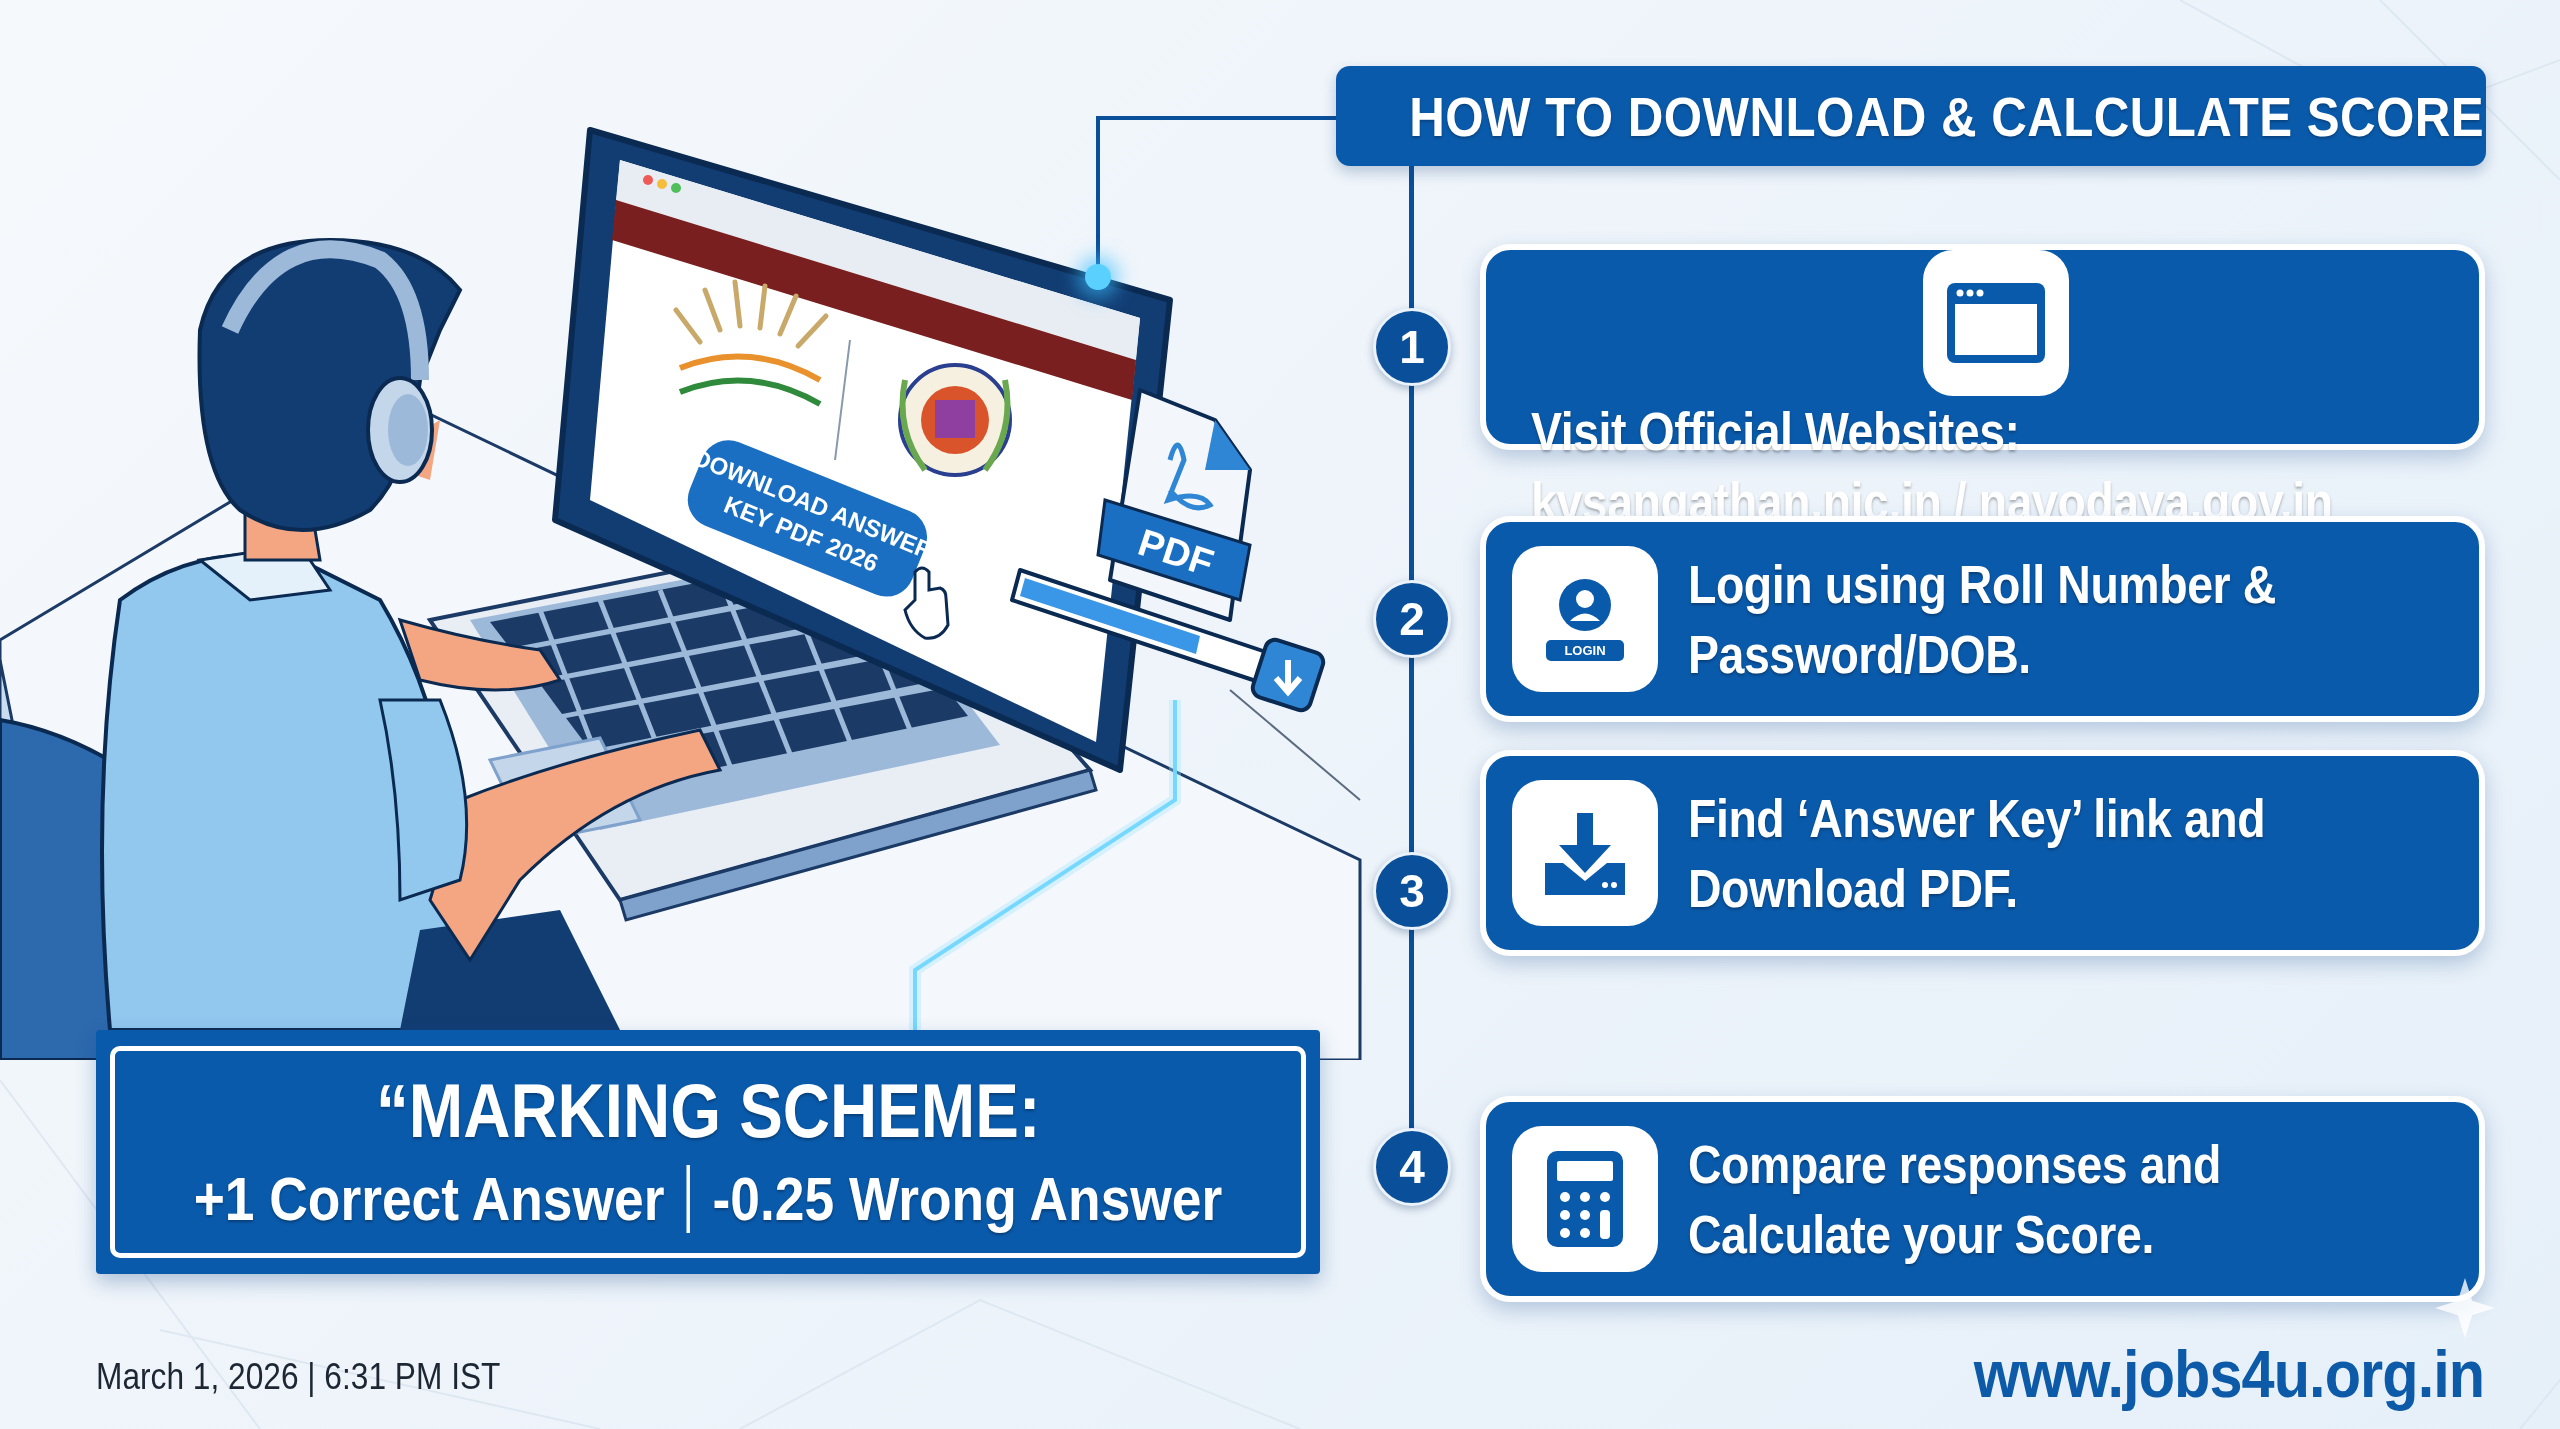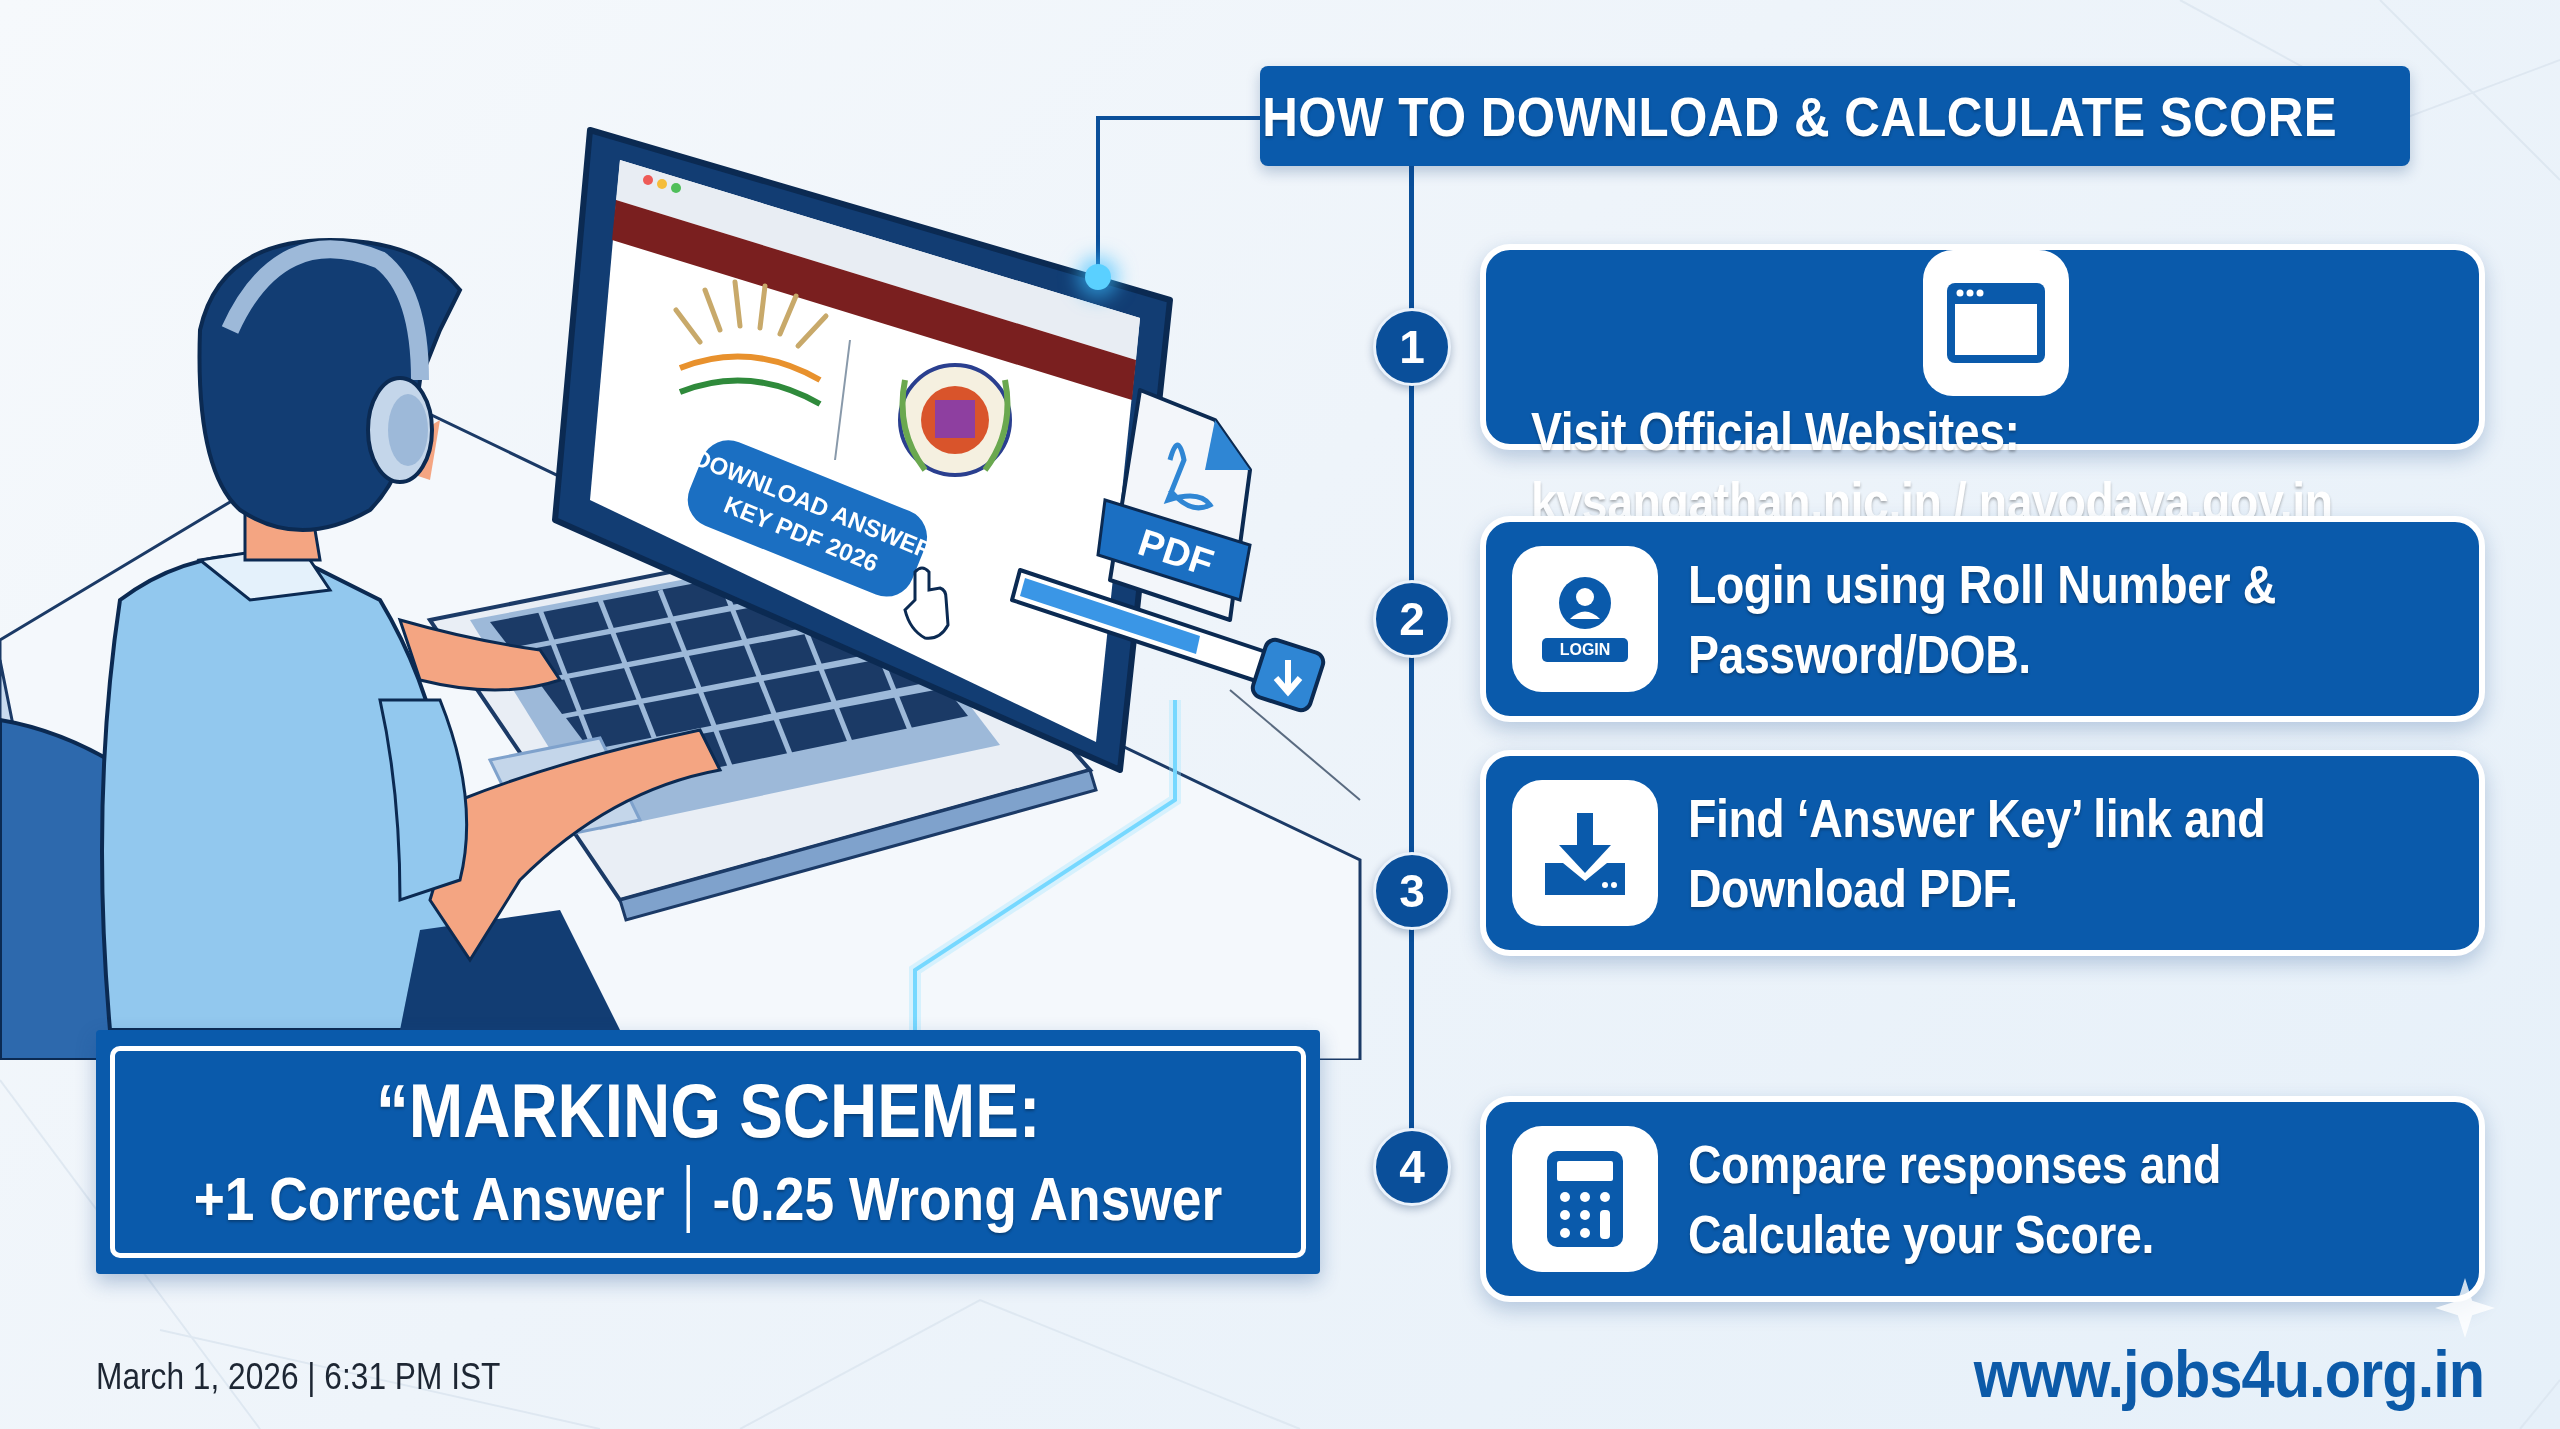--- a/index.html
+++ b/index.html
@@ -9,23 +9,23 @@
     font-family: "Liberation Sans", sans-serif;
     background: linear-gradient(135deg, #f6f9fc 0%, #eef4fa 45%, #e6f0f9 100%);
   }
   .bg-lines { position: absolute; inset: 0; pointer-events: none; }
 
   
   .illustration { position: absolute; left: 0; top: 0; width: 1400px; height: 1060px; }
 
   
   .header-banner {
-    position: absolute; left: 1260px; top: 66px; width: 1150px; height: 100px;
-    background: #0a5aab; border-radius: 8px;
-    display: flex; align-items: center; justify-content: flex-end;
+    position: absolute; left: 1336px; top: 66px; width: 1150px; height: 100px;
+    background: #0a5aab; border-radius: 14px;
+    display: flex; align-items: center; justify-content: flex-start;
     box-shadow: 0 6px 14px rgba(10,60,120,0.25);
   }
   .header-title {
     color: #fff; font-weight: 700; font-size: 56px; letter-spacing: 0.5px;
     font-family: "Liberation Sans", sans-serif;
     transform: scaleX(0.88); white-space: nowrap;
     text-shadow: 0 2px 3px rgba(0,0,0,0.25);
   }
 
   
@@ -262,21 +262,21 @@
 
 <div class="step-num" style="top:580px;">2</div>
 <div class="step-card" style="top:516px;">
   <div class="step-icon-box">
     <div style="display:flex;flex-direction:column;align-items:center;gap:8px;">
       <svg width="54" height="54" viewBox="0 0 54 54">
         <circle cx="27" cy="27" r="26" fill="#0a5aab"></circle>
         <circle cx="27" cy="21" r="9" fill="#fff"></circle>
         <path d="M12 43 Q27 28 42 43 Z" fill="#fff"></path>
       </svg>
-      <span style="background:#0a5aab;color:#fff;font-weight:700;font-size:16px;padding:3px 18px;border-radius:5px;">LOGIN</span>
+      <span style="background:#0a5aab;color:#fff;font-weight:700;font-size:13px;padding:3px 18px;border-radius:5px;">LOGIN</span>
     </div>
   </div>
   <div class="step-text">
     <div>Login using Roll Number &amp;</div>
     <div>Password/DOB.</div>
   </div>
 </div>
 
 <div class="step-num" style="top:852px;">3</div>
 <div class="step-card" style="top:750px;">

